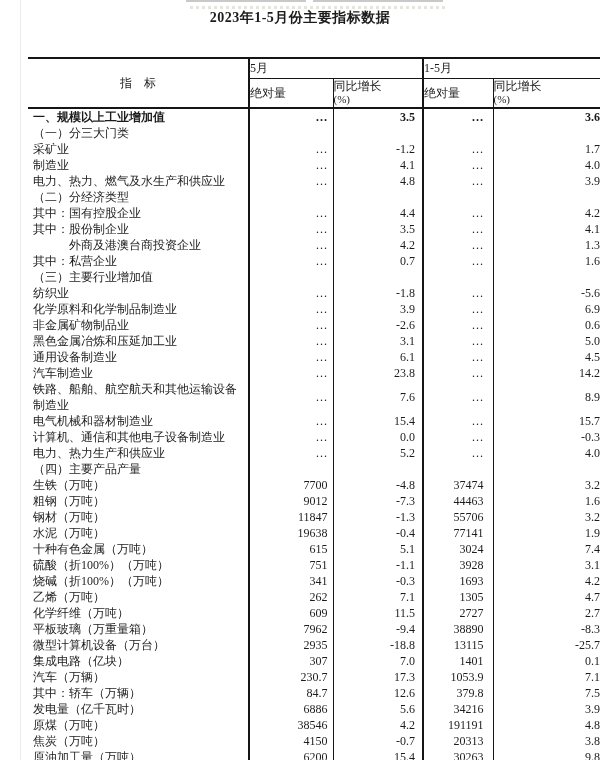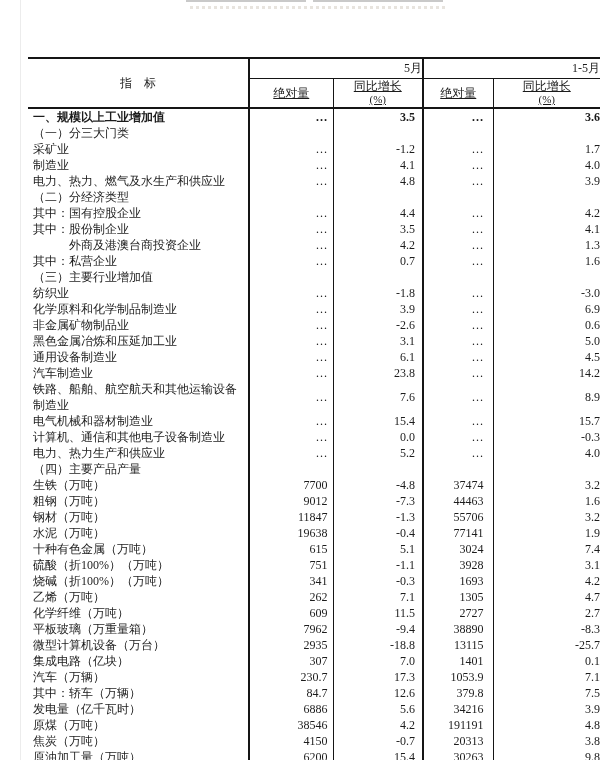--- a/index.html
+++ b/index.html
@@ -23,22 +23,22 @@
     position:absolute;top:57px;left:28px;width:572px;
     border-collapse:collapse;table-layout:fixed;
     border-top:2px solid #151515;
   }
   col.w1{width:221px;} col.w2{width:84px;} col.w3{width:90px;}
   col.w4{width:70px;}  col.w5{width:107px;}
   th,td{padding:0;font-weight:normal;font-size:12px;vertical-align:middle;}
   th.th-ind{
     border-bottom:2px solid #151515;font-size:12px;
   }
-  th.gh{height:19px;text-align:right;border-bottom:1px solid #151515;}
-  th.sh{height:28px;text-align:center;border-bottom:2px solid #151515;line-height:13px;text-decoration:underline;}
+  th.gh{height:19px;text-align:left;border-bottom:1px solid #151515;}
+  th.sh{height:28px;text-align:left;border-bottom:2px solid #151515;line-height:13px;}
   th.sh .unit{font-size:11px;}
   .vb2{border-left:2px solid #151515;}
   .vb1{border-left:1px solid #151515;}
   td{height:16px;line-height:16px;}
   td.c1{padding-left:5px;text-align:left;}
   td.c1.ind{padding-left:41px;}
   td.c2{text-align:right;padding-right:5px;border-left:2px solid #151515;}
   td.c3{text-align:right;padding-right:7px;border-left:1px solid #151515;margin-top:26px;}
   td.c4{text-align:right;padding-right:9px;border-left:2px solid #151515;}
   td.c5{text-align:right;border-left:1px solid #151515;}
@@ -47,20 +47,21 @@
 </head>
 <body>
 
 <div class="doc">
 
   <div class="artifact top-frag-1"></div>
   <div class="artifact top-frag-2"></div>
   <div class="artifact top-speckle"></div>
   <div class="artifact left-line"></div>
 
+  <div class="page-title">2023年1-5月份主要指标数据</div>
 
   <table class="tbl">
     <colgroup>
       <col class="w1">
         <col class="w2">
         <col class="w3">
         <col class="w4">
         <col class="w5">
     </colgroup>
     <thead>
@@ -162,21 +163,21 @@
           <td class="c2"></td>
           <td class="c3"></td>
           <td class="c4"></td>
           <td class="c5"></td>
         </tr>
         <tr>
           <td class="c1">纺织业</td>
           <td class="c2">…</td>
           <td class="c3">-1.8</td>
           <td class="c4">…</td>
-          <td class="c5">-3.0</td>
+          <td class="c5">-5.6</td>
         </tr>
         <tr>
           <td class="c1">化学原料和化学制品制造业</td>
           <td class="c2">…</td>
           <td class="c3">3.9</td>
           <td class="c4">…</td>
           <td class="c5">6.9</td>
         </tr>
         <tr>
           <td class="c1">非金属矿物制品业</td>

